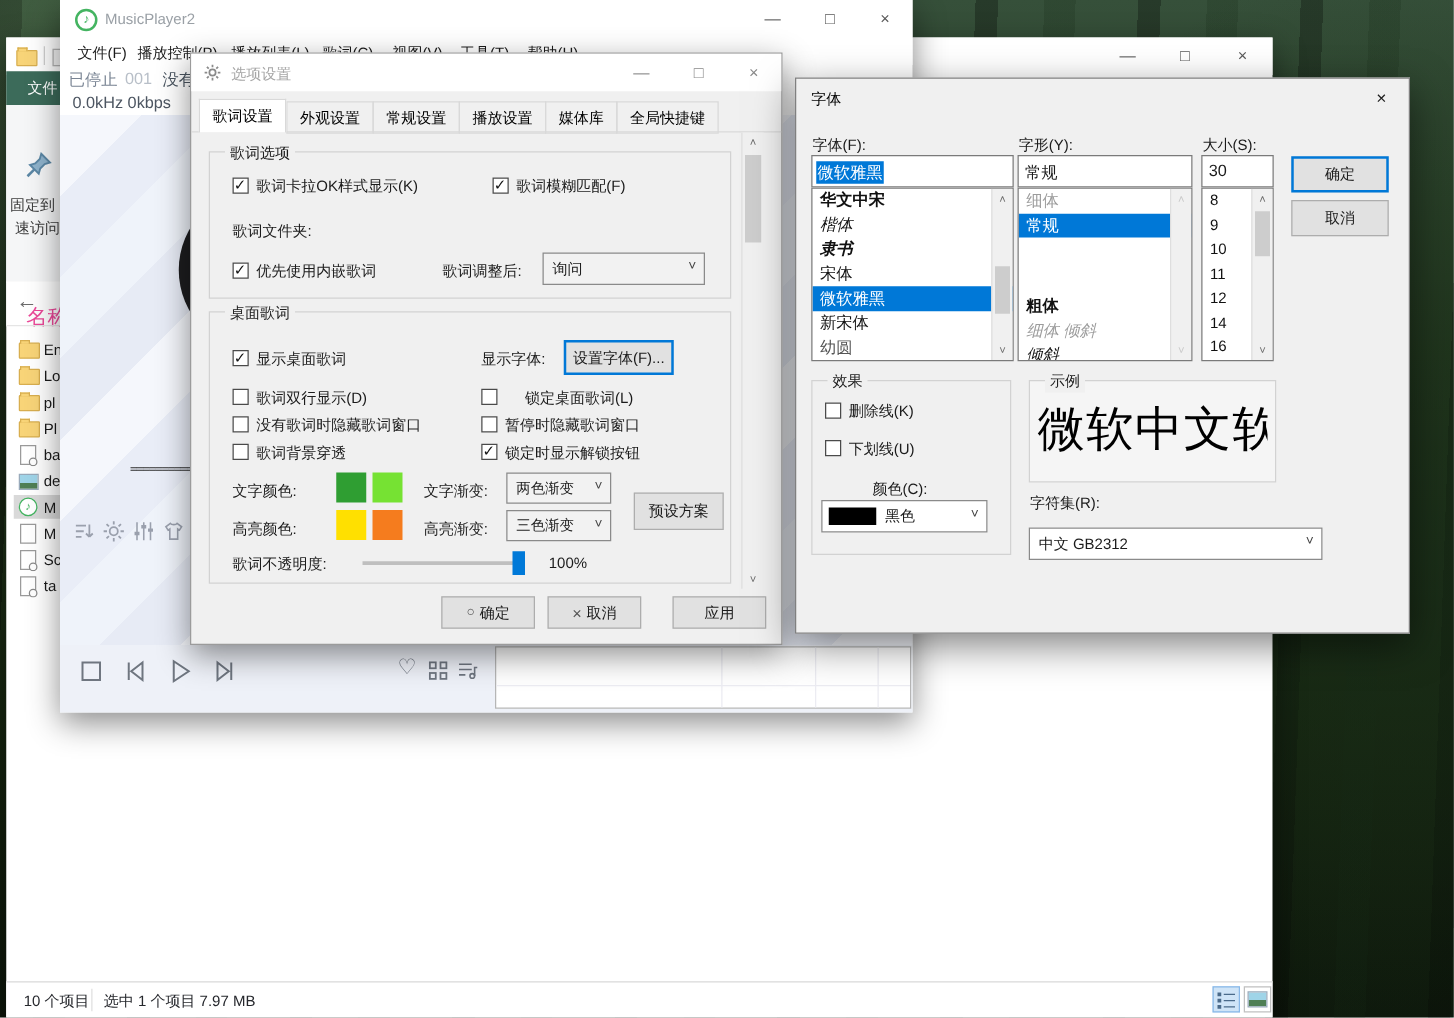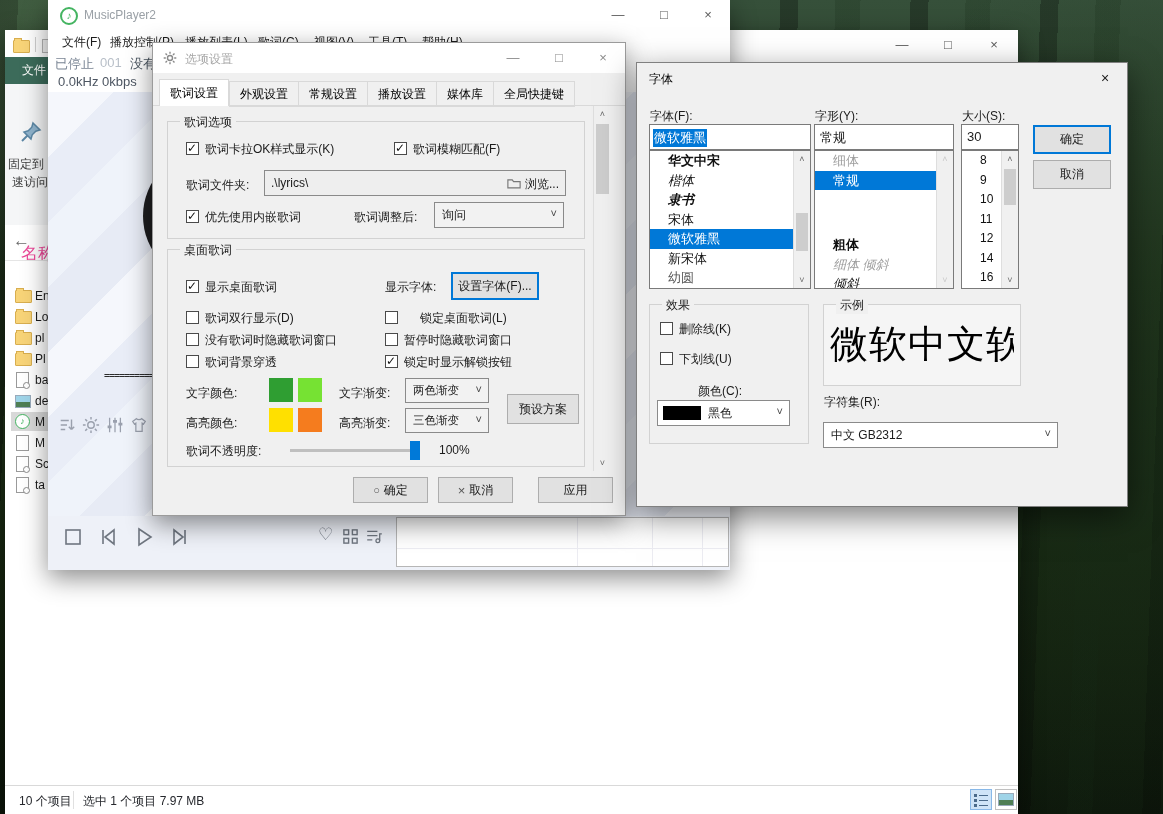--- a/index.html
+++ b/index.html
@@ -19,21 +19,21 @@
   .cb{position:absolute;width:13px;height:13px;background:#fff;border:1px solid #4a4a4a;box-sizing:border-box;}
   .cb.on::after{content:"✓";position:absolute;left:0px;top:-2px;font-size:12px;font-weight:bold;color:#111;}
   .combo{position:absolute;background:#f2f2f2;border:1px solid #8a8a8a;box-sizing:border-box;}
   .combo .val{position:absolute;left:7px;top:4px;font-size:12px;color:#1b1b1b;white-space:nowrap;}
   .combo .arr{position:absolute;right:6px;top:4px;font-size:11px;color:#444;}
   .btn{position:absolute;background:#e1e1e1;border:1px solid #adadad;box-sizing:border-box;
        display:flex;align-items:center;justify-content:center;font-size:12px;color:#1b1b1b;gap:4px;}
   .grp{position:absolute;border:1px solid #d2d2d2;box-sizing:border-box;}
   .glabel{position:absolute;top:-8px;left:12px;background:#f0f0f0;padding:0 4px;font-size:12px;color:#1b1b1b;white-space:nowrap;}
   .list{position:absolute;background:#fff;border:1px solid #7a7a7a;box-sizing:border-box;overflow:hidden;}
-  .li{height:19.5px;line-height:19.5px;padding-left:18px;font-size:13px;color:#111;white-space:nowrap;}
+  .li{height:19.5px;line-height:19.5px;padding-left:6px;font-size:13px;color:#111;white-space:nowrap;}
   .li.sel{background:#0078d7;color:#fff;}
   .sb{position:absolute;background:#f0f0f0;border-left:1px solid #dedede;}
   .sbarr{position:absolute;left:0;width:100%;height:16px;text-align:center;line-height:16px;font-size:9px;color:#6a6a6a;}
   .sbthumb{position:absolute;left:2px;right:2px;background:#cdcdcd;}
   .folder-ic{position:absolute;width:15px;height:11px;background:#f8d478;border:1px solid #d8ae4f;border-radius:1px;}
   .folder-ic::before{content:"";position:absolute;top:-3px;left:0;width:6px;height:2px;background:#f8d478;border:1px solid #d8ae4f;border-bottom:none;}
   .page-ic{position:absolute;width:11px;height:14px;background:#fff;border:1px solid #9a9a9a;}
   .page-ic.gear::after{content:"";position:absolute;right:-2px;bottom:-2px;width:5px;height:5px;border:1.5px solid #8a8a8a;border-radius:50%;background:#fff;}
   .img-ic{position:absolute;width:14px;height:11px;border:1px solid #9ab;background:linear-gradient(180deg,#9fd4e8 55%,#4f7f55 55%);}
   .app-ic{position:absolute;width:13px;height:13px;border:1.5px solid #44b461;border-radius:50%;background:#fff;
@@ -66,21 +66,21 @@
     <span class="ab" style="left:7px;top:90px;font-size:12px;color:#3b3b3b;white-space:nowrap;">速访问</span>
   </div>
 
   <div class="ab" style="left:0;top:195px;width:43px;height:36px;background:#fff;">
     <span class="ab" style="left:8px;top:6px;font-size:17px;color:#6b6b6b;">←</span>
   </div>
 
   <span class="ab" style="left:16px;top:212px;font-size:17px;color:#ec4899;">名称</span>
   <div class="ab" style="left:0;top:230px;width:43px;height:1px;background:#e5e5e5;"></div>
 
-  <div class="ab" style="left:0;top:252px;width:43px;height:300px;">
+  <div class="ab" style="left:0;top:236px;width:43px;height:300px;">
     <div class="ab" style="left:6px;top:4px;width:37px;height:19px;overflow:hidden;">
       <span class="folder-ic" style="left:4px;top:4px;"></span>
       <span class="ab fs12" style="left:24px;top:3px;">En</span>
       </div>
     <div class="ab" style="left:6px;top:25px;width:37px;height:19px;overflow:hidden;text-align:right;">
       <span class="folder-ic" style="left:4px;top:4px;"></span>
       <span class="ab fs12" style="left:24px;top:3px;">Lo</span>
       </div>
     <div class="ab" style="left:6px;top:46px;width:37px;height:19px;overflow:hidden;">
       <span class="folder-ic" style="left:4px;top:4px;"></span>
@@ -240,27 +240,20 @@
     <span class="sbarr" style="bottom:0;">˅</span>
   </div>
 
   <div class="grp" style="left:14px;top:78px;width:418px;height:118px;">
     <span class="glabel">歌词选项</span>
     <span class="cb on" style="left:18px;top:20px;"></span>
     <span class="ab fs12" style="left:37px;top:19px;">歌词卡拉OK样式显示(K)</span>
     <span class="cb on" style="left:226px;top:20px;"></span>
     <span class="ab fs12" style="left:245px;top:19px;">歌词模糊匹配(F)</span>
     <span class="ab fs12" style="left:18px;top:55px;">歌词文件夹:</span>
-    <div class="ab" style="left:96px;top:48px;width:302px;height:26px;background:#eee;border:1px solid #8a8a8a;box-sizing:border-box;">
-      <span class="ab fs12" style="left:6px;top:5px;">.\lyrics\</span>
-      <svg class="ab" style="left:242px;top:6px;" width="14" height="12" viewBox="0 0 16 13" fill="none" stroke="#777" stroke-width="1.3">
-          <path d="M1 3h5l1.5 2H15v7H1z"></path>
-        </svg>
-      <span class="ab fs12" style="left:260px;top:5px;">浏览...</span>
-    </div>
     <span class="cb on" style="left:18px;top:88px;"></span>
     <span class="ab fs12" style="left:37px;top:87px;">优先使用内嵌歌词</span>
     <span class="ab fs12" style="left:186px;top:87px;">歌词调整后:</span>
     <div class="combo" style="left:266px;top:80px;width:130px;height:26px;">
       <span class="val">询问</span>
       <span class="arr">˅</span>
     </div>
   </div>
 
   <div class="grp" style="left:14px;top:206px;width:418px;height:218px;">

